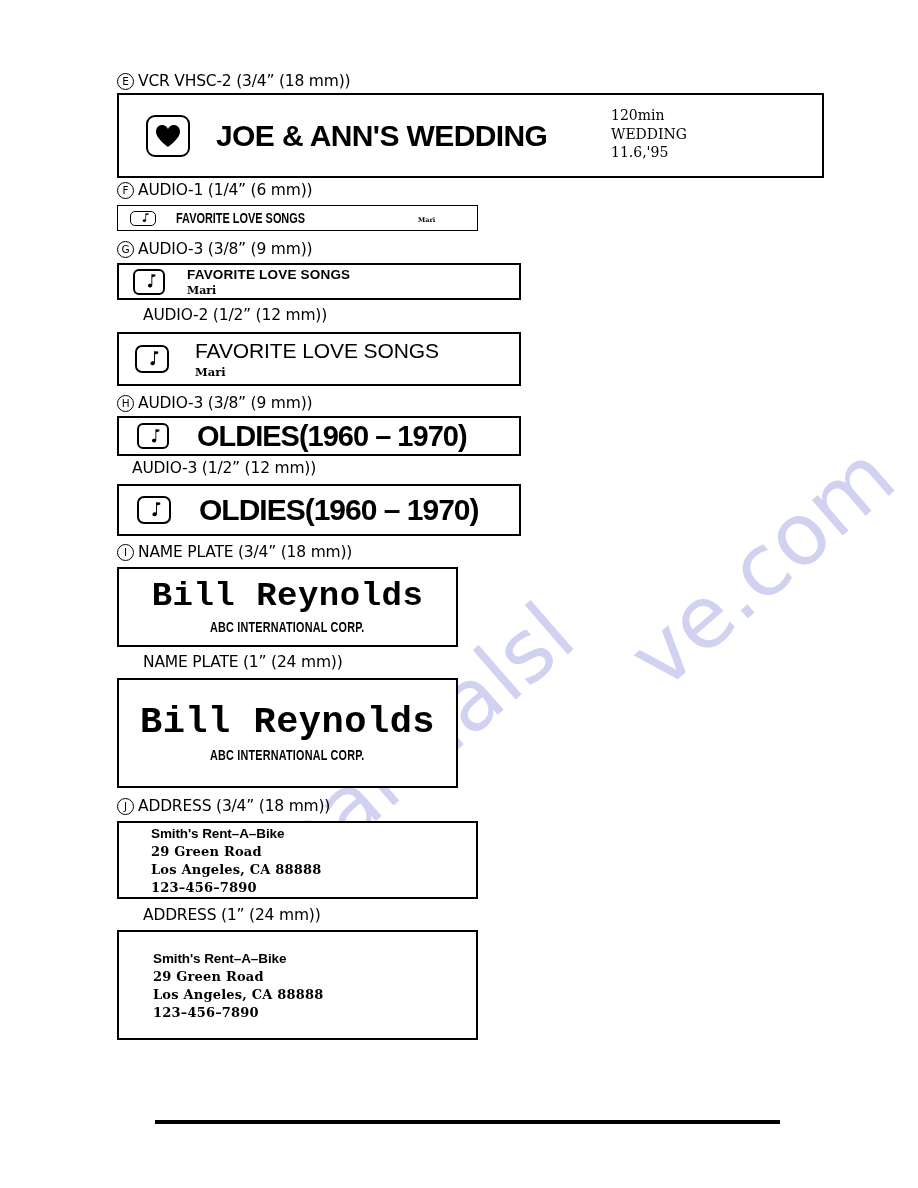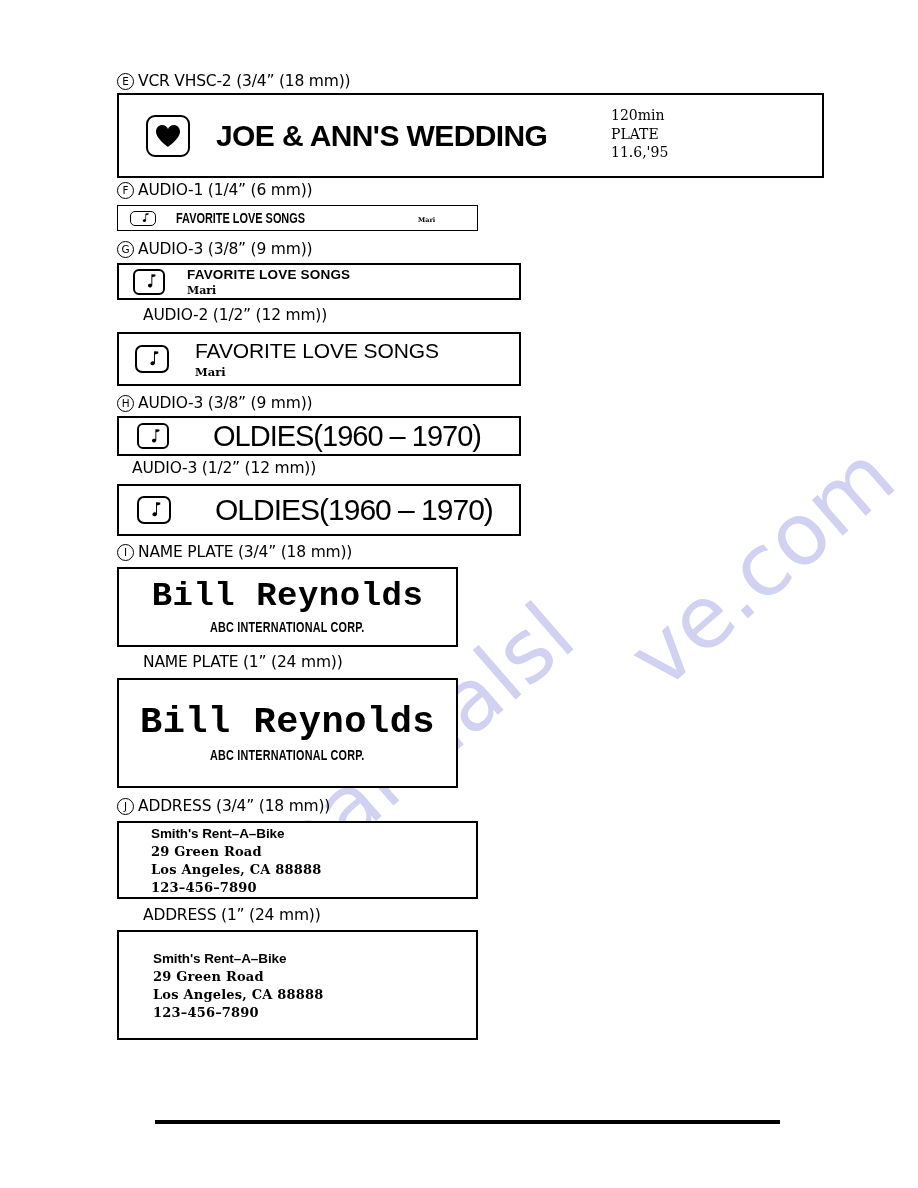--- a/index.html
+++ b/index.html
@@ -181,23 +181,23 @@
     font-size: 11.5px;
     margin-top: 2px;
     white-space: nowrap;
   }
 
   
   .a3-inner { display: flex; align-items: center; height: 100%; padding-left: 18px; }
   .a3-chip-s { width: 32px; height: 26px; border-radius: 6px; }
   .a3-chip-l { width: 34px; height: 28px; border-radius: 7px; }
   .a3-title {
-    margin-left: 44px;
-    font-family: "Liberation Sans", sans-serif;
-    font-weight: 400;
+    margin-left: 28px;
+    font-family: "Liberation Sans", sans-serif;
+    font-weight: 700;
     font-size: 29px;
     letter-spacing: -1px;
     white-space: nowrap;
   }
   .a3-title.large { font-size: 30px; }
 
   
   .np-inner {
     height: 100%;
     display: flex;
@@ -276,21 +276,21 @@
         <svg width="26" height="24" viewBox="0 0 26 24" aria-hidden="true">
           <path d="M13 23 C13 23 1 14.6 1 7.8 C1 3.6 4 1 7.2 1 C10 1 12.2 2.8 13 4.9 C13.8 2.8 16 1 18.8 1 C22 1 25 3.6 25 7.8 C25 14.6 13 23 13 23 Z" fill="#000"></path>
         </svg>
       </div>
       <div class="vcr-text">
         <div class="vcr-title">JOE &amp; ANN'S WEDDING</div>
       </div>
     </div>
     <div class="vcr-meta">
       <div>120min</div>
-      <div>PLATE</div>
+      <div>WEDDING</div>
       <div>11.6,'95</div>
     </div>
   </div>
 
   <div class="section" style="left:117px; top:182px;">
     <div class="caption">
       <span class="circled">F</span>
       <span>AUDIO-1 (1/4” (6 mm))</span>
     </div>
   </div>

